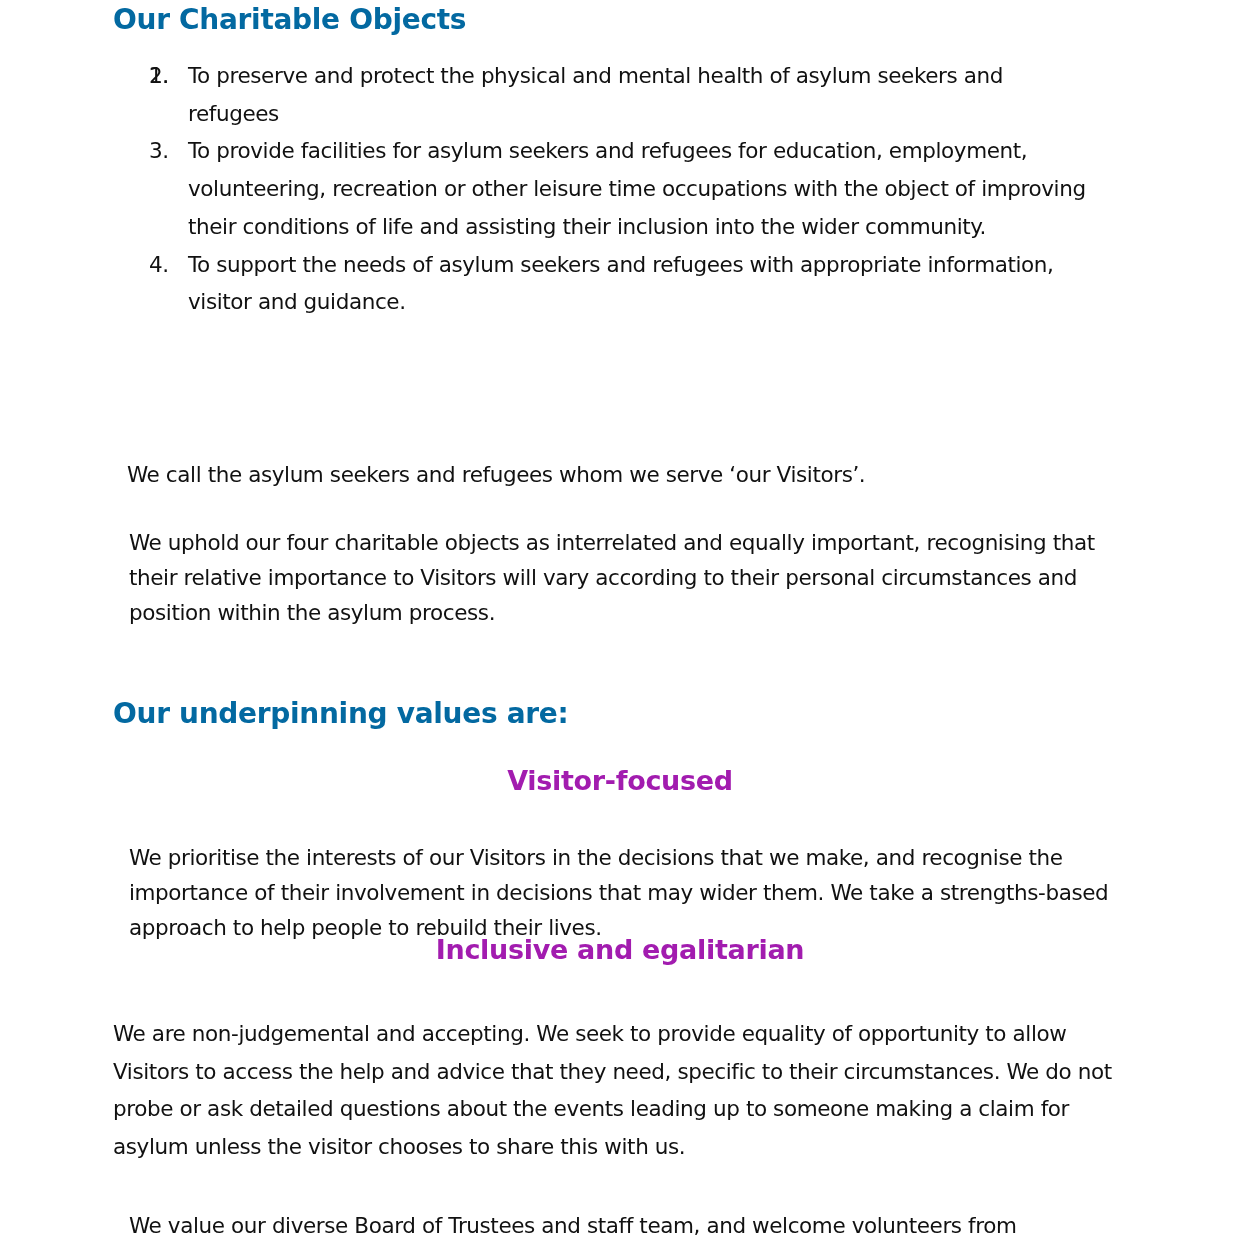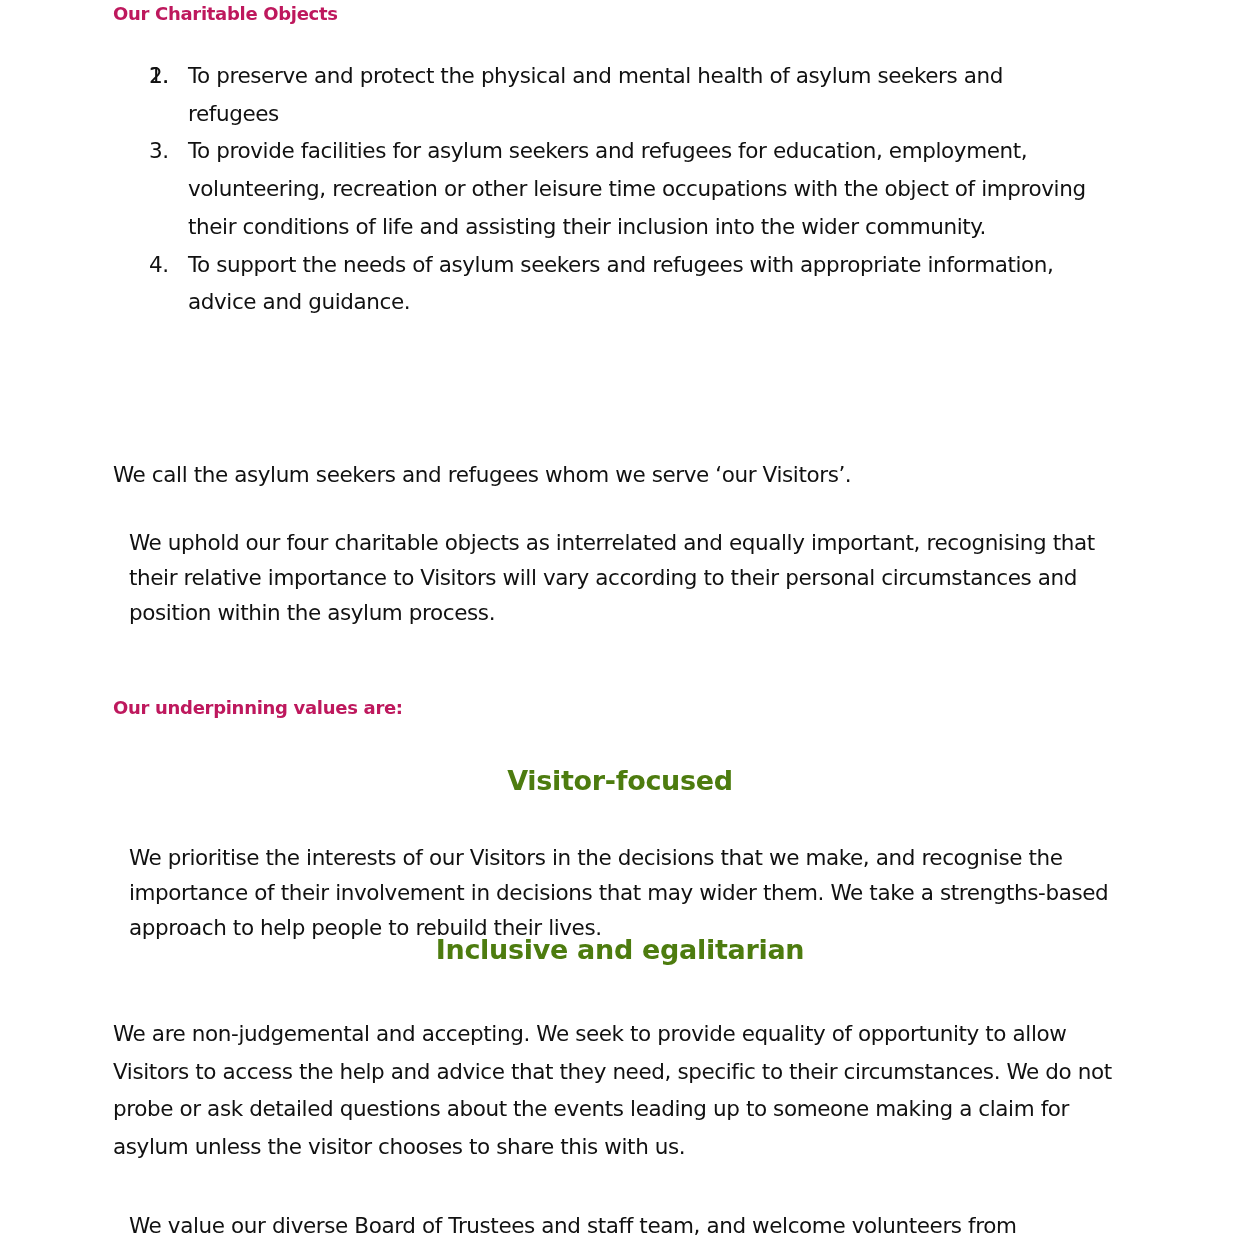--- a/index.html
+++ b/index.html
@@ -1,41 +1,41 @@
 <!DOCTYPE html>
 <html><head>
 <meta charset="utf-8">
 <style>
   html, body { margin: 0; padding: 0; background: #ffffff; }
   body { width: 1242px; height: 1242px; overflow: hidden; position: relative;
          font-family: "DejaVu Sans", sans-serif; color: #111; }
   .page { position: absolute; left: 113px; top: 0; width: 1020px; }
-  .h-orange { font-family: "DejaVu Sans", sans-serif; font-weight: bold; color: #be185d;
-              font-size: 18px; margin: 0; letter-spacing: -0.3px; }
+  .h-orange { font-family: "DejaVu Sans", sans-serif; font-weight: bold; color: #0369a1;
+              font-size: 28px; margin: 0; letter-spacing: -0.3px; }
   .p { font-size: 21.5px; line-height: 37.5px; margin: 0; letter-spacing: -0.4px; }
   ol.objects { list-style: none; padding: 0; margin: 0; }
   ol.objects li { position: relative; padding-left: 75px; font-size: 21.5px; line-height: 37.7px; letter-spacing: -0.4px; }
   ol.objects li .num { position: absolute; left: 36px; top: 0; }
-  .h-center { text-align: center; font-weight: bold; font-size: 27px; margin: 0; color: #4d7c0f; letter-spacing: -0.3px; }
+  .h-center { text-align: center; font-weight: bold; font-size: 27px; margin: 0; color: #a21caf; letter-spacing: -0.3px; }
   .p2 { font-size: 21.5px; line-height: 35px; margin: 16px; letter-spacing: -0.4px; }
 </style>
 </head>
 <body>
 
 <div class="page">
   <h2 class="h-orange" style="position:absolute; top:3px; left:0;">Our Charitable Objects</h2>
 
   <ol class="objects" style="position:absolute; top:57px; left:0; width:1000px;">
     <li><span class="num">1.</span></li>
     <li style="padding-right:30px;"><span class="num">2.</span><span>To preserve and protect the physical and mental health of asylum seekers and refugees</span></li>
     <li style="padding-right:10px;"><span class="num">3.</span><span>To provide facilities for asylum seekers and refugees for education, employment, volunteering, recreation or other leisure time occupations with the object of improving their conditions of life and assisting their inclusion into the wider community.</span></li>
-    <li><span class="num">4.</span><span>To support the needs of asylum seekers and refugees with appropriate information, advice and guidance.</span></li>
+    <li><span class="num">4.</span><span>To support the needs of asylum seekers and refugees with appropriate information, visitor and guidance.</span></li>
   </ol>
 
-  <p class="p" style="position:absolute; top:456px; left:0; width:1020px;">We call the asylum seekers and refugees whom we serve ‘our Visitors’.</p>
+  <p class="p" style="position:absolute; top:456px; left:14px; width:1020px;">We call the asylum seekers and refugees whom we serve ‘our Visitors’.</p>
   <p class="p2" style="position:absolute; top:509px; left:0; width:1010px;">We uphold our four charitable objects as interrelated and equally important, recognising that their relative importance to Visitors will vary according to their personal circumstances and position within the asylum process.</p>
 
   <h2 class="h-orange" style="position:absolute; top:697px; left:0;">Our underpinning values are:</h2>
 
   <h3 class="h-center" style="position:absolute; top:765px; left:0; width:1014px;">Visitor-focused</h3>
   <p class="p2" style="position:absolute; top:824px; left:0; width:990px;">We prioritise the interests of our Visitors in the decisions that we make, and recognise the importance of their involvement in decisions that may wider them. We take a strengths-based approach to help people to rebuild their lives.</p>
 
   <h3 class="h-center" style="position:absolute; top:934px; left:0; width:1014px;">Inclusive and egalitarian</h3>
   <p class="p" style="position:absolute; top:1015px; left:0; width:1025px;">We are non-judgemental and accepting. We seek to provide equality of opportunity to allow Visitors to access the help and advice that they need, specific to their circumstances. We do not probe or ask detailed questions about the events leading up to someone making a claim for asylum unless the visitor chooses to share this with us.</p>
   <p class="p2" style="position:absolute; top:1192px; left:0; width:990px;">We value our diverse Board of Trustees and staff team, and welcome volunteers from throughout the community, making use of their myriad skills. We build connections and</p>

